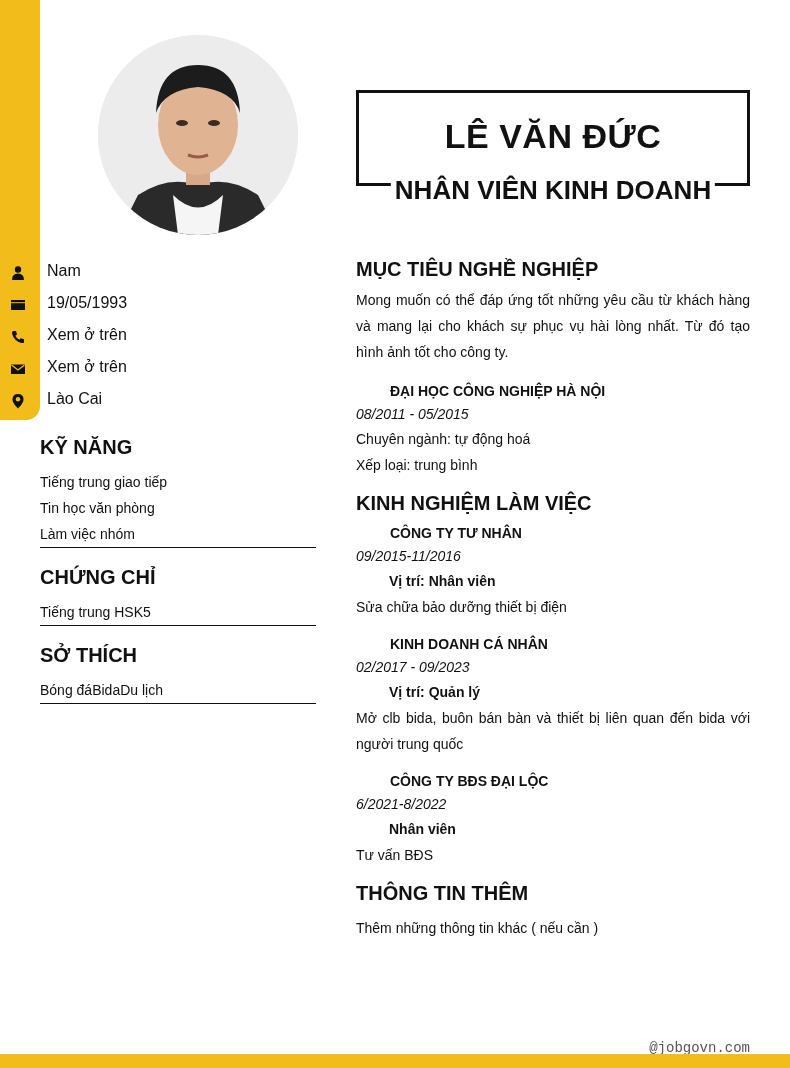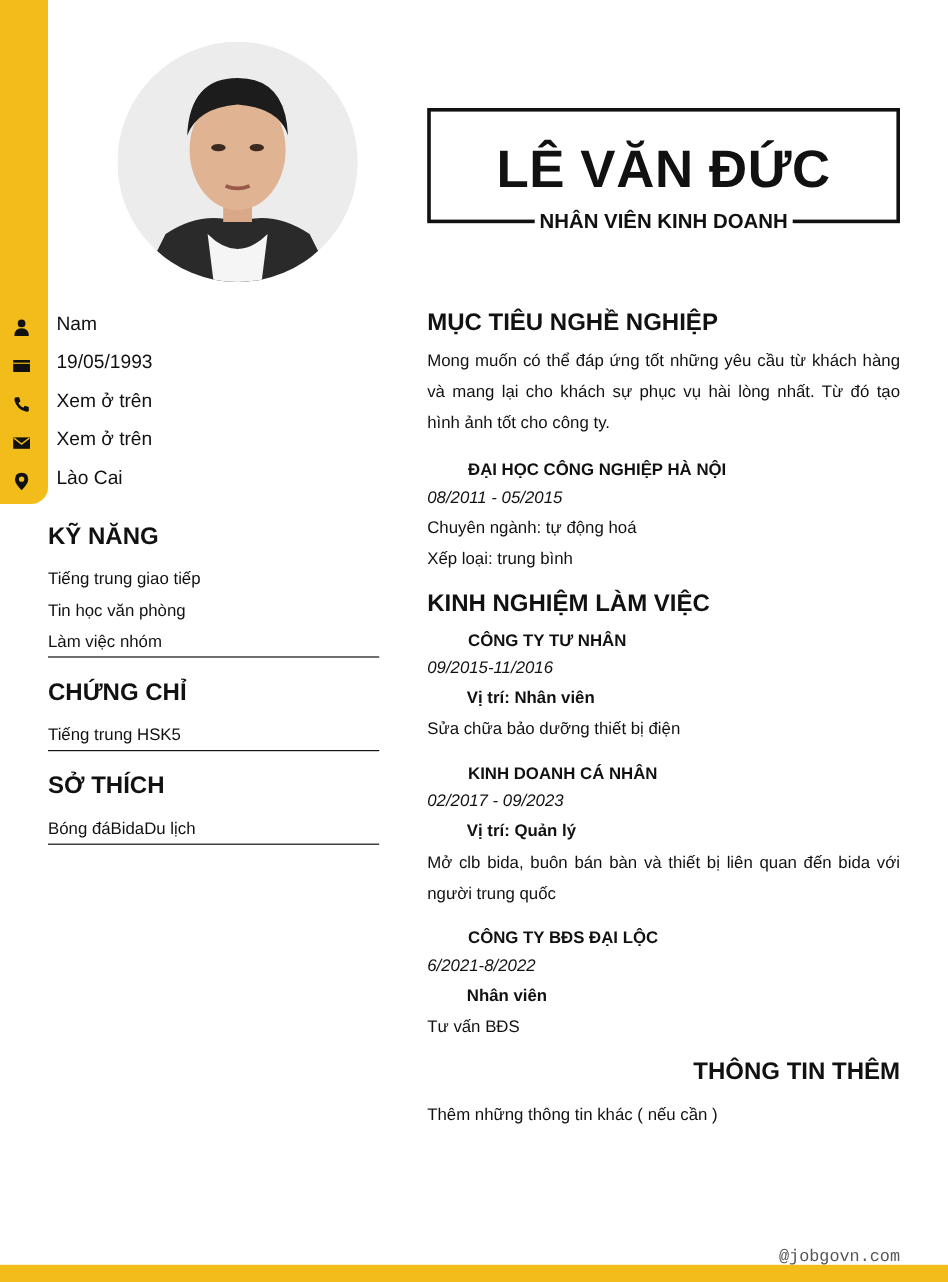--- a/index.html
+++ b/index.html
@@ -23,26 +23,26 @@
       background: #ececec; overflow: hidden;
     }
     .avatar svg { width: 100%; height: 100%; display: block; }
 
     .name-box {
       position: absolute; left: 356px; top: 90px; width: 394px; height: 96px;
       border: 3px solid #111;
     }
     .name-box .name {
       position: absolute; left: 0; right: 0; top: 24px; text-align: center;
-      font-size: 44px; font-weight: bold; letter-spacing: 0.5px;
+      font-size: 34px; font-weight: bold; letter-spacing: 0.5px;
     }
     .name-box .title {
       position: absolute; left: 50%; transform: translateX(-50%); top: 82px;
       background: #fff; padding: 0 4px; white-space: nowrap;
-      font-size: 17px; font-weight: bold;
+      font-size: 26px; font-weight: bold;
     }
 
     .contact-list { position: absolute; left: 0; top: 258px; }
     .contact-row { position: relative; height: 32px; width: 300px; }
     .contact-row .ico {
       position: absolute; left: 9px; top: 6px; width: 18px; height: 18px;
       display: flex; align-items: center; justify-content: center;
     }
     .contact-row .ico svg { width: 16px; height: 16px; display: block; }
     .contact-row .val { position: absolute; left: 47px; top: 4px; font-size: 16px; color: #111; }
@@ -182,19 +182,19 @@
     </div>
     <div class="entry">
       <div class="org">CÔNG TY BĐS ĐẠI LỘC</div>
       <div class="date">6/2021-8/2022</div>
       <div class="role">Nhân viên</div>
       <div class="desc">Tư vấn BĐS</div>
     </div>
   </div>
 
   <div class="sec">
-    <h2 style="margin-bottom:10px;text-align:right;">THÔNG TIN THÊM</h2>
+    <h2 style="margin-bottom:10px;">THÔNG TIN THÊM</h2>
     <div class="para">Thêm những thông tin khác ( nếu cần )</div>
   </div>
 </div>
 
 <div class="watermark">@jobgovn.com</div>
 <div class="bottom-bar"></div>
 
 </body></html>

